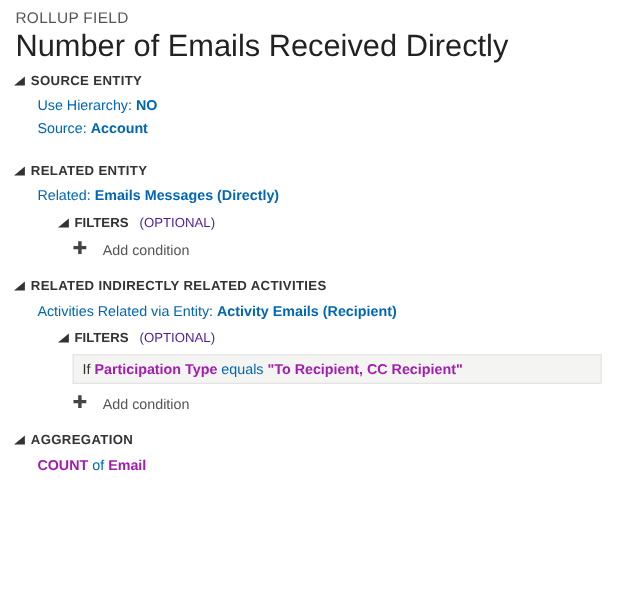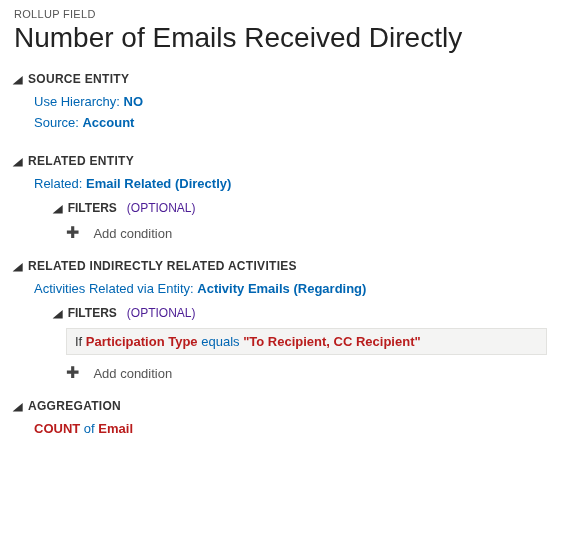--- a/index.html
+++ b/index.html
@@ -5,29 +5,29 @@
   body {
     margin: 0;
     padding: 8px 14px;
     font-family: "Segoe UI", Arial, sans-serif;
     background: #fff;
     color: #333;
     width: 561px;
     box-sizing: border-box;
   }
   .breadcrumb {
-    font-size: 11px;
+    font-size: 14px;
     color: #555;
     letter-spacing: 0.3px;
   }
   .title {
     font-size: 28px;
     font-weight: 300;
     color: #222;
-    margin: 2px 0 18px 0;
+    margin: 2px 0 8px 0;
   }
   .section {
     margin-bottom: 14px;
   }
   .section-header {
     display: flex;
     align-items: center;
     gap: 6px;
     font-size: 12px;
     font-weight: 600;
@@ -43,21 +43,21 @@
     margin-bottom: 6px;
   }
   .link {
     color: #0066b3;
     cursor: pointer;
   }
   .link.bold {
     font-weight: 600;
   }
   .green {
-    color: #b91c1c;
+    color: #a21caf;
     font-weight: 600;
   }
   .subsection {
     margin-top: 10px;
     margin-left: 20px;
   }
   .sub-header {
     display: flex;
     align-items: center;
     gap: 6px;
@@ -125,21 +125,21 @@
 </div>
 
 <div class="section">
   <div class="section-header">
     <span class="caret">◢</span>
     <span>RELATED ENTITY</span>
   </div>
   <div class="section-body">
     <div class="row">
       <span class="link">Related:</span>
-      <span class="link bold">Email Related</span>
+      <span class="link bold">Emails Messages</span>
       <span class="link bold">(</span><span class="link bold">Directly</span><span class="link bold">)</span>
     </div>
     <div class="subsection">
       <div class="sub-header">
         <span class="caret">◢</span>
         <span>FILTERS</span>
         <span class="optional">(OPTIONAL)</span>
       </div>
       <div class="add-row">
         <span class="plus">✚</span>
@@ -151,21 +151,21 @@
 
 <div class="section">
   <div class="section-header">
     <span class="caret">◢</span>
     <span>RELATED INDIRECTLY RELATED ACTIVITIES</span>
   </div>
   <div class="section-body">
     <div class="row">
       <span class="link">Activities Related via Entity:</span>
       <span class="link bold">Activity Emails</span>
-      <span class="link bold">(</span><span class="link bold">Regarding</span><span class="link bold">)</span>
+      <span class="link bold">(</span><span class="link bold">Recipient</span><span class="link bold">)</span>
     </div>
     <div class="subsection">
       <div class="sub-header">
         <span class="caret">◢</span>
         <span>FILTERS</span>
         <span class="optional">(OPTIONAL)</span>
       </div>
       <div class="condition-box">
         <span>If</span>
         <span class="green">Participation Type</span>

